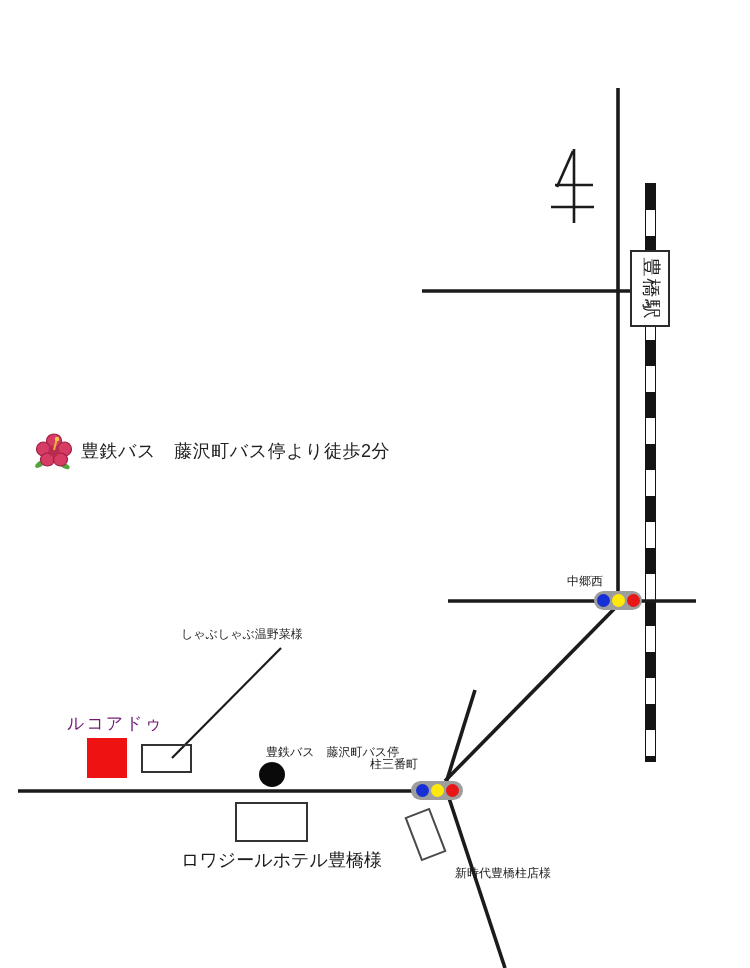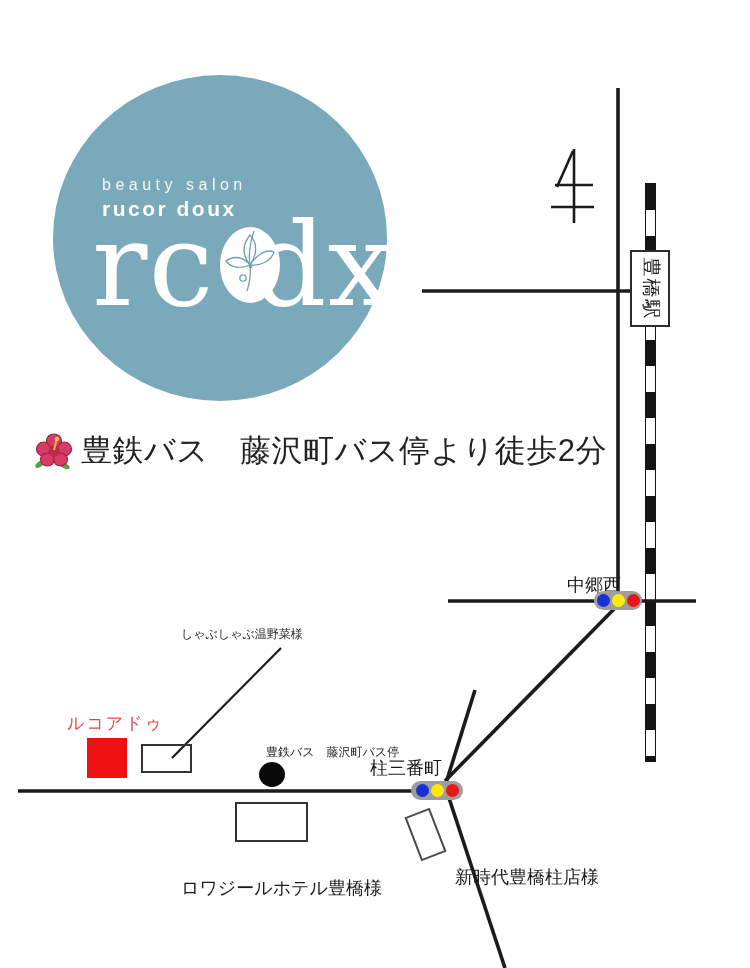--- a/index.html
+++ b/index.html
@@ -27,47 +27,47 @@
   }
   .flower-circle{
     position:absolute;left:167px;top:152px;width:60px;height:76px;
     border-radius:50%;background:#ffffff;
   }
   .flower-circle svg{position:absolute;left:0;top:0;}
   
   .access-item{position:absolute;left:34px;display:flex;align-items:center;gap:7px;z-index:4;}
   .access-item.first{top:430px;}
   .access-item.second{top:488px;}
-  .access-text{font-size:31px;font-weight:500;color:#222;white-space:nowrap;letter-spacing:0.5px;}
+  .access-text{font-size:18px;font-weight:500;color:#222;white-space:nowrap;letter-spacing:0.5px;}
   
   .railway{
     position:absolute;left:645px;top:183px;width:11px;height:579px;z-index:1;
     background:repeating-linear-gradient(180deg,#141414 0 26px,#ffffff 26px 52px);
     border:1.5px solid #141414;box-sizing:border-box;
   }
   svg.roads{position:absolute;left:0;top:0;z-index:2;}
   svg.roads line{stroke:#1b1b1b;stroke-width:3.6;}
   svg.roads line.thin{stroke-width:2.2;}
   svg.roads line.mark{stroke-width:2.6;}
   .station-box{
     position:absolute;left:630px;top:250px;width:40px;height:77px;z-index:3;
     background:#ffffff;border:2px solid #2b2b2b;box-sizing:border-box;
     display:flex;align-items:center;justify-content:center;
   }
   .station-box span{
     transform:rotate(90deg);font-size:19px;letter-spacing:2px;white-space:nowrap;color:#1b1b1b;
   }
-  .map-label{position:absolute;z-index:3;font-size:18px;color:#1b1b1b;white-space:nowrap;}
+  .map-label{position:absolute;z-index:3;font-size:12px;color:#1b1b1b;white-space:nowrap;}
   .lbl-nakagonishi{left:567px;top:573px;}
   .lbl-hashirasanbancho{left:370px;top:756px;text-align:center;}
   .lbl-shinjidai{left:455px;top:865px;}
   .lbl-onyasai{left:181px;top:626px;font-size:12px;}
-  .lbl-hotel{left:181px;top:848px;font-size:18px;margin-top:28px;}
+  .lbl-hotel{left:181px;top:848px;font-size:18px;}
   .lbl-busstop{left:234px;top:744px;font-size:12px;margin-left:32px;}
-  .lbl-salon{left:67px;top:712px;font-size:17px;color:#ef4444;letter-spacing:2px;}
+  .lbl-salon{left:67px;top:712px;font-size:17px;color:#701a75;letter-spacing:2px;}
   .salon-square{position:absolute;left:87px;top:738px;width:40px;height:40px;background:#ee1212;z-index:3;}
   .bldg{position:absolute;z-index:3;border:2px solid #333;box-sizing:border-box;background:transparent;}
   .bldg-onyasai{left:141px;top:744px;width:51px;height:29px;}
   .bldg-hotel{left:235px;top:802px;width:73px;height:40px;}
   .bldg-shinjidai{left:412px;top:811px;width:27px;height:47px;transform:rotate(-21deg);border-color:#4a4a4a;}
   .bus-dot{position:absolute;left:259px;top:762px;width:26px;height:25px;border-radius:50%;background:#0a0a0a;z-index:3;}
   .signal{
     position:absolute;z-index:5;background:#9d9d9d;border-radius:10px;
     display:flex;align-items:center;justify-content:center;gap:2px;
   }
@@ -76,38 +76,20 @@
   .dot{width:13px;height:13px;border-radius:50%;}
   .dot.blue{background:#1730d6;}
   .dot.yellow{background:#ffe90c;}
   .dot.red{background:#e81616;}
 </style>
 </head>
 <body>
 
 <div class="canvas">
 
-  <div class="logo-circle" style="background-color: rgb(121, 169, 186);">
-    <div class="logo-tagline">beauty salon</div>
-    <div class="logo-brand">rucor doux</div>
-    <div class="logo-monogram">rc dx</div>
-    <div class="flower-circle">
-      <svg width="60" height="76" viewBox="0 0 60 76">
-        <g fill="none" stroke="#6fa0b2" stroke-width="1.3">
-          <path d="M30 8 C22 18 22 28 30 38 C37 28 38 16 30 8 Z"></path>
-          <path d="M34 4 C30 16 28 26 30 38"></path>
-          <path d="M6 34 C14 28 24 30 30 38 C21 42 11 41 6 34 Z"></path>
-          <path d="M30 38 C38 26 47 22 54 25 C51 34 41 39 30 38 Z"></path>
-          <path d="M30 38 C31 47 30 55 27 64"></path>
-          <circle cx="23" cy="51" r="3.2"></circle>
-        </g>
-        <circle cx="30.5" cy="39.5" r="1.8" fill="#6fa0b2"></circle>
-      </svg>
-    </div>
-  </div>
 
   <div class="access-item first">
     <svg width="40" height="42" viewBox="0 0 40 40">
       <ellipse cx="6" cy="33" rx="5.5" ry="2.8" fill="#55a23e" transform="rotate(-35 6 33)"></ellipse>
       <ellipse cx="31" cy="35" rx="5" ry="2.5" fill="#55a23e" transform="rotate(25 31 35)"></ellipse>
       <g fill="#d63c64" stroke="#a02045" stroke-width="1.2">
         <ellipse cx="20" cy="10" rx="7.5" ry="7"></ellipse>
         <ellipse cx="9.5" cy="18" rx="7" ry="7"></ellipse>
         <ellipse cx="30.5" cy="18" rx="7" ry="7"></ellipse>
         <ellipse cx="13.5" cy="28.5" rx="7" ry="6.5"></ellipse>

